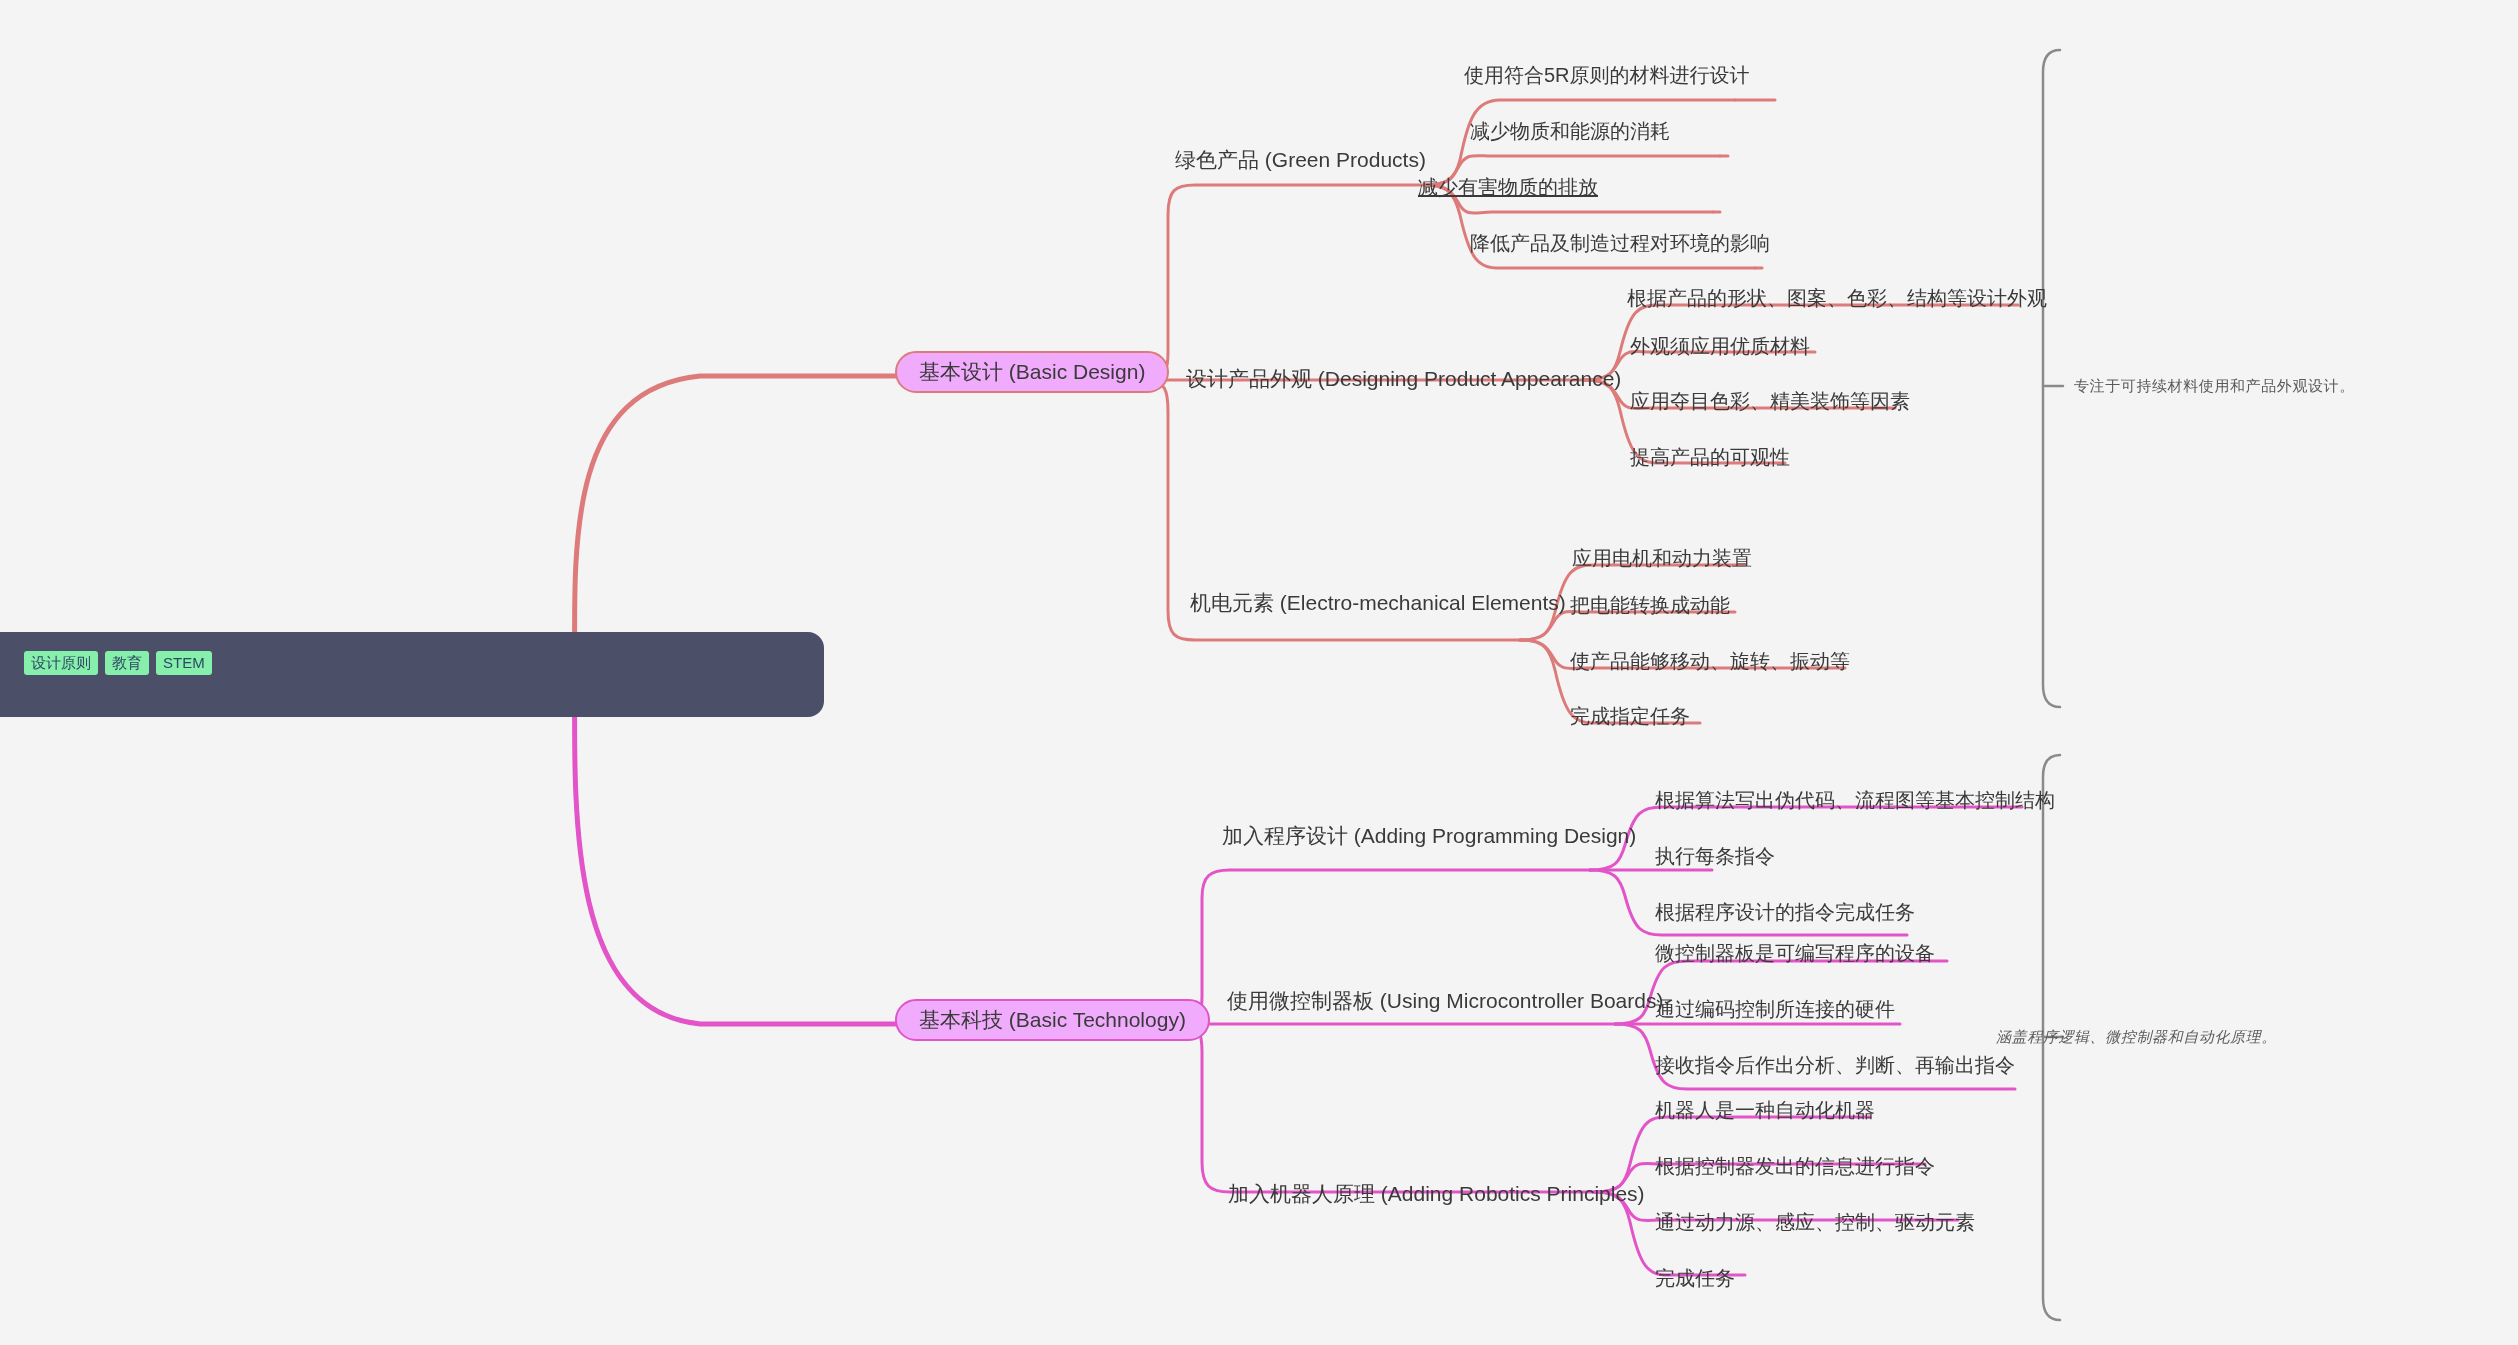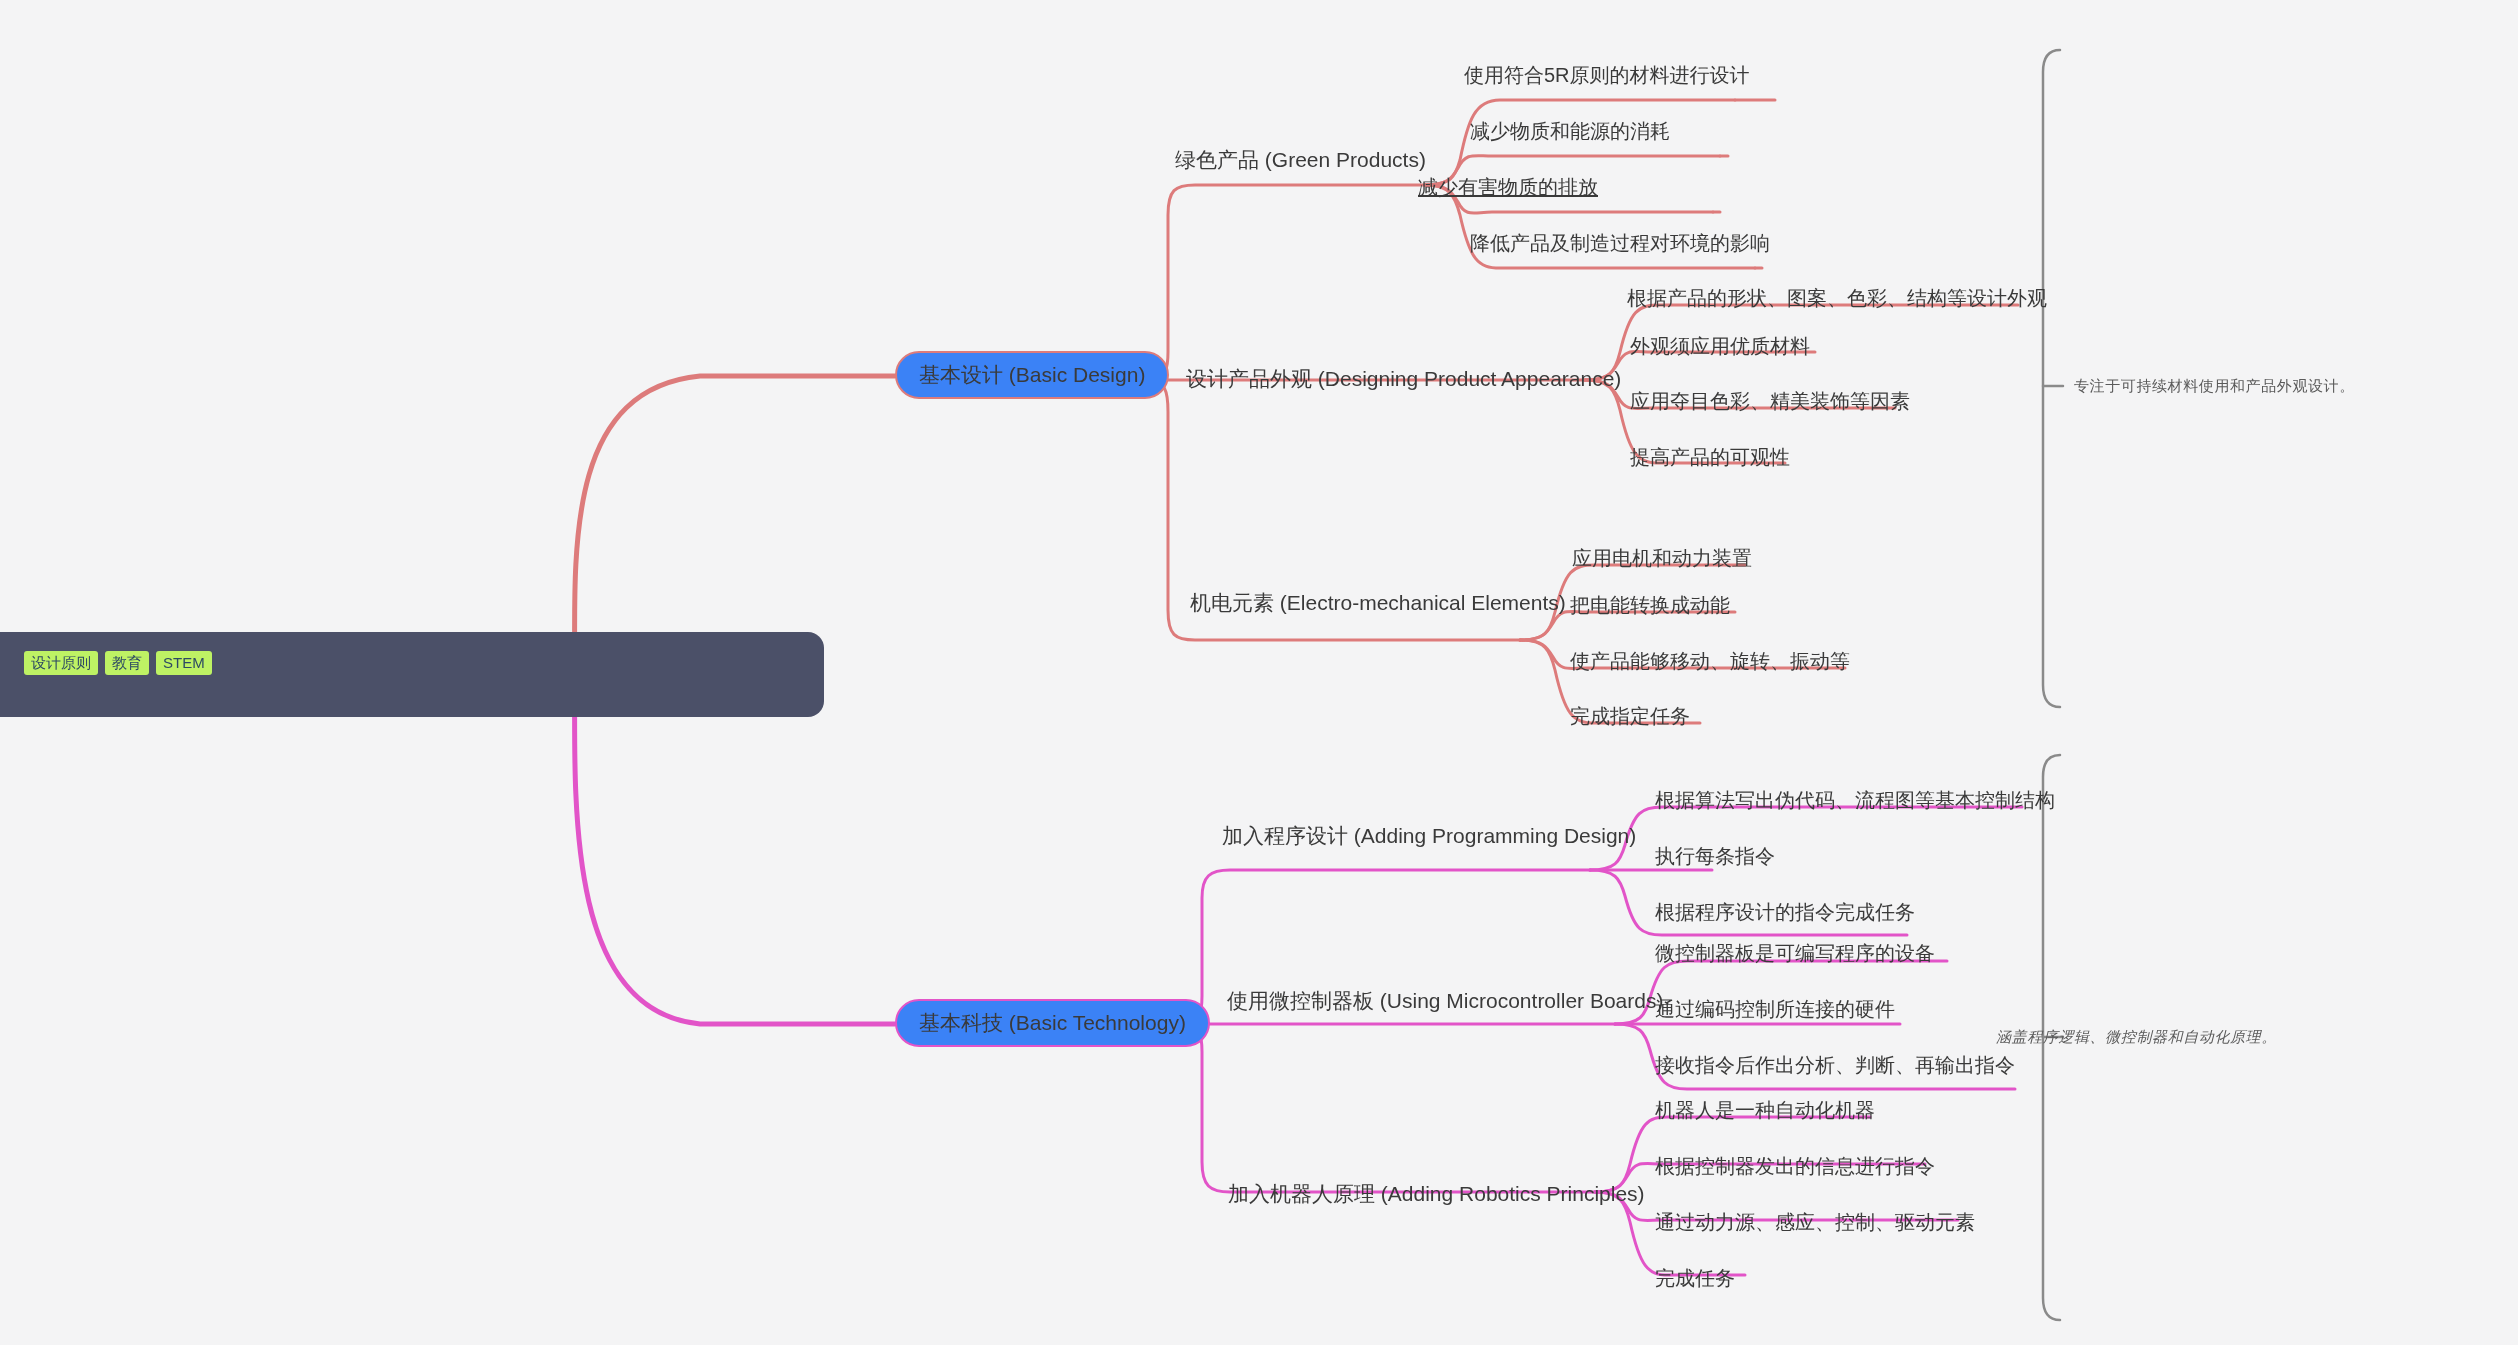--- a/index.html
+++ b/index.html
@@ -21,30 +21,30 @@
     box-sizing:border-box;
     padding:12px 0 0 24px;
   }
   .root-title{
     color:#ffffff;font-size:27px;line-height:34px;white-space:nowrap;
     font-weight:400;letter-spacing:.2px;
   }
   .root-emoji{font-size:25px;margin-left:6px;}
   .root-tags{margin-top:7px;display:flex;gap:7px;}
   .tag{
-    background:#bef264;color:#2d4a63;
+    background:#86efac;color:#2d4a63;
     font-size:15px;line-height:15px;
     padding:4px 7px 5px 7px;border-radius:3px;white-space:nowrap;
   }
 
   
   .branch-node{
     position:absolute;box-sizing:border-box;
-    background:#3b82f6;border:2.5px solid #dd7b7b;
-    border-radius:26px;height:48px;
+    background:#f0abfc;border:2.5px solid #dd7b7b;
+    border-radius:26px;height:42px;
     display:flex;align-items:center;justify-content:center;
     padding:0 22px;white-space:nowrap;
   }
   .branch-node.tech{border-color:#e254c8;}
   .branch-label{font-size:21px;color:#3a3a3a;}
 
   
   .sub-label{
     position:absolute;white-space:nowrap;
     font-size:21px;color:#3a3a3a;

